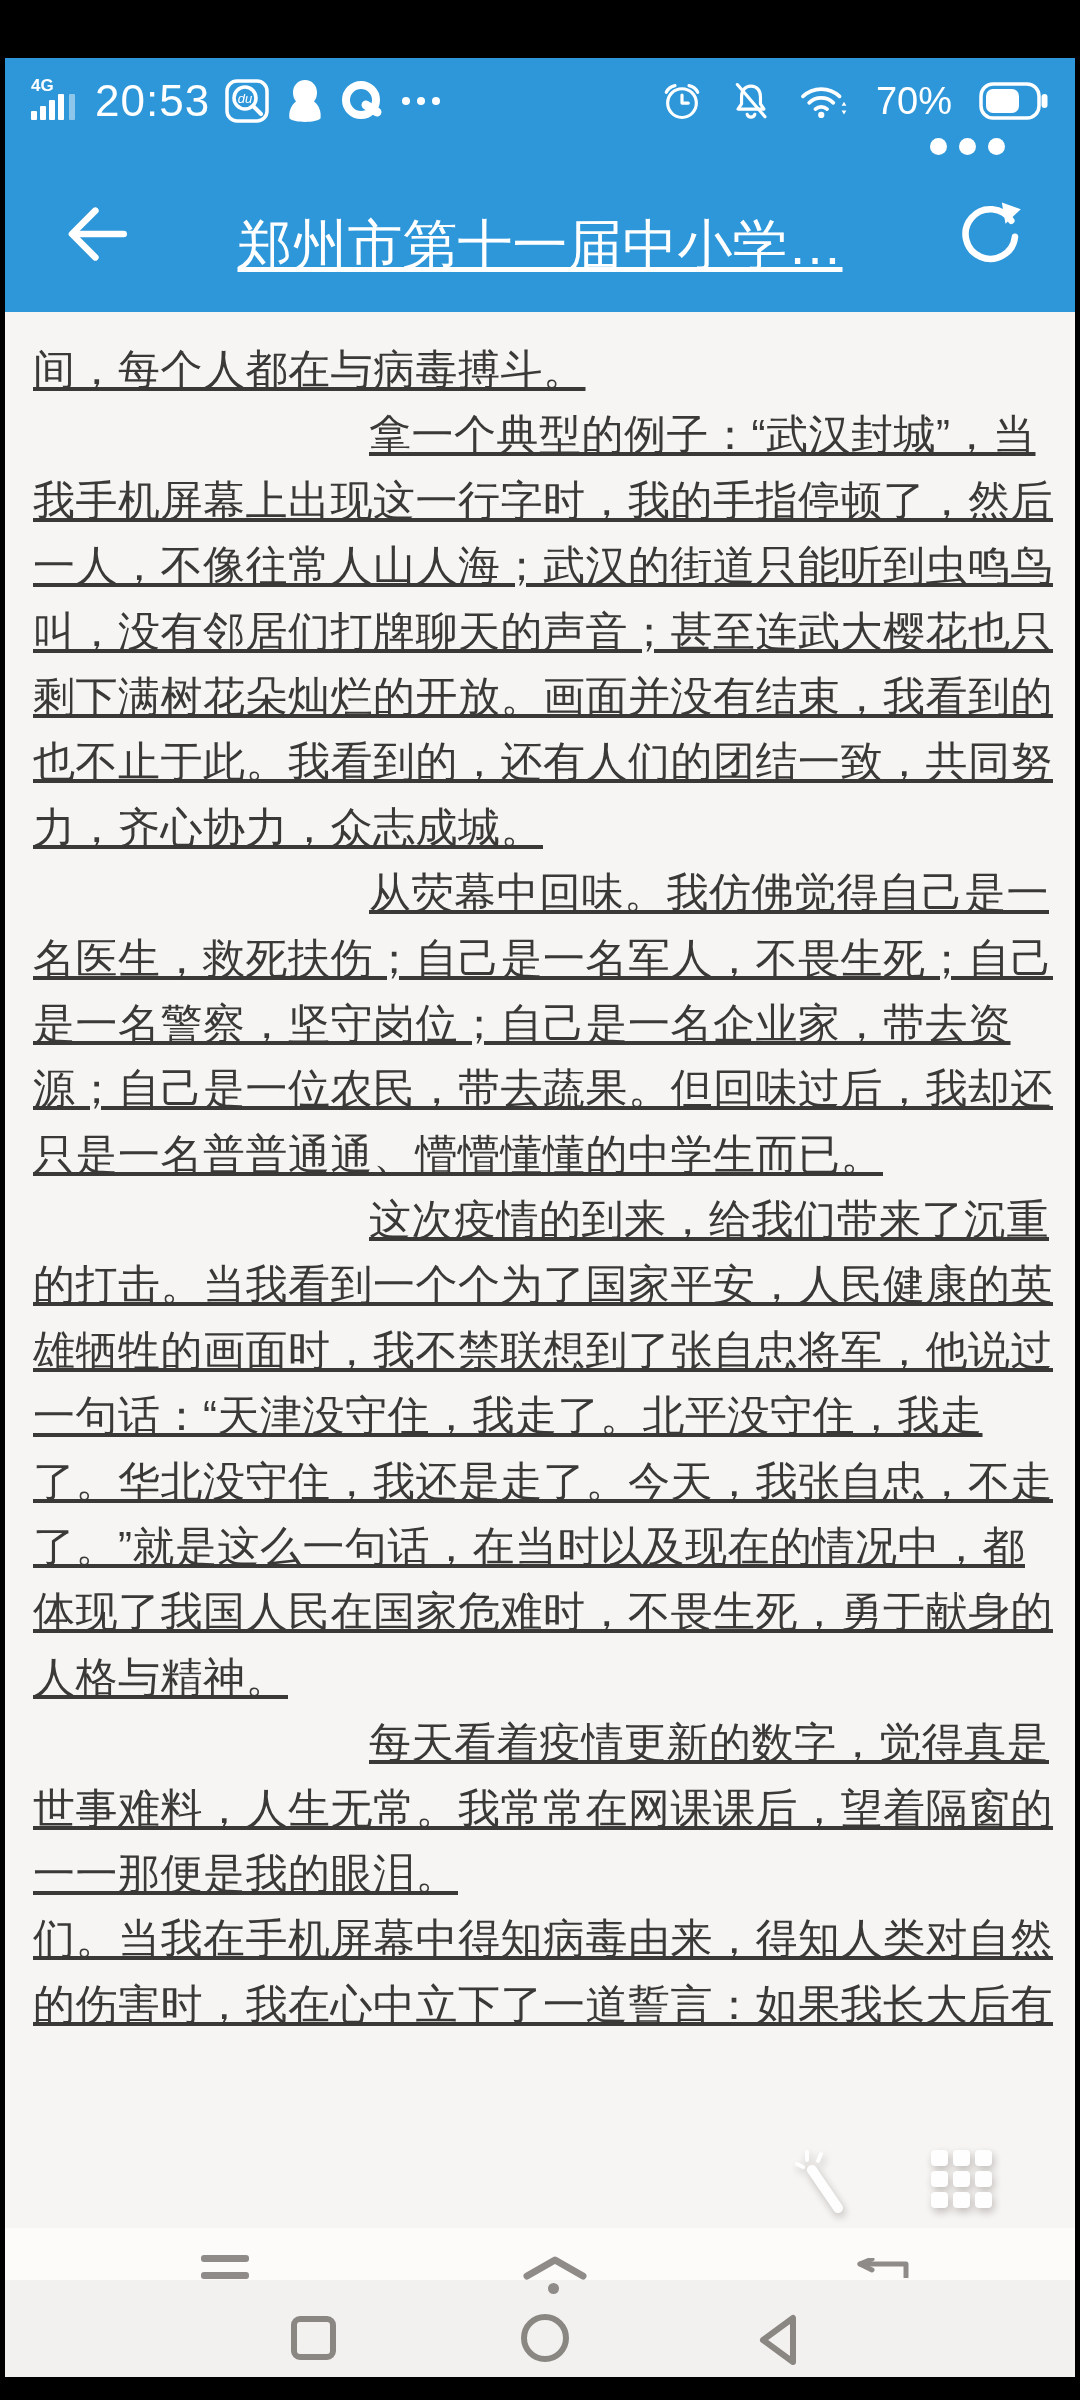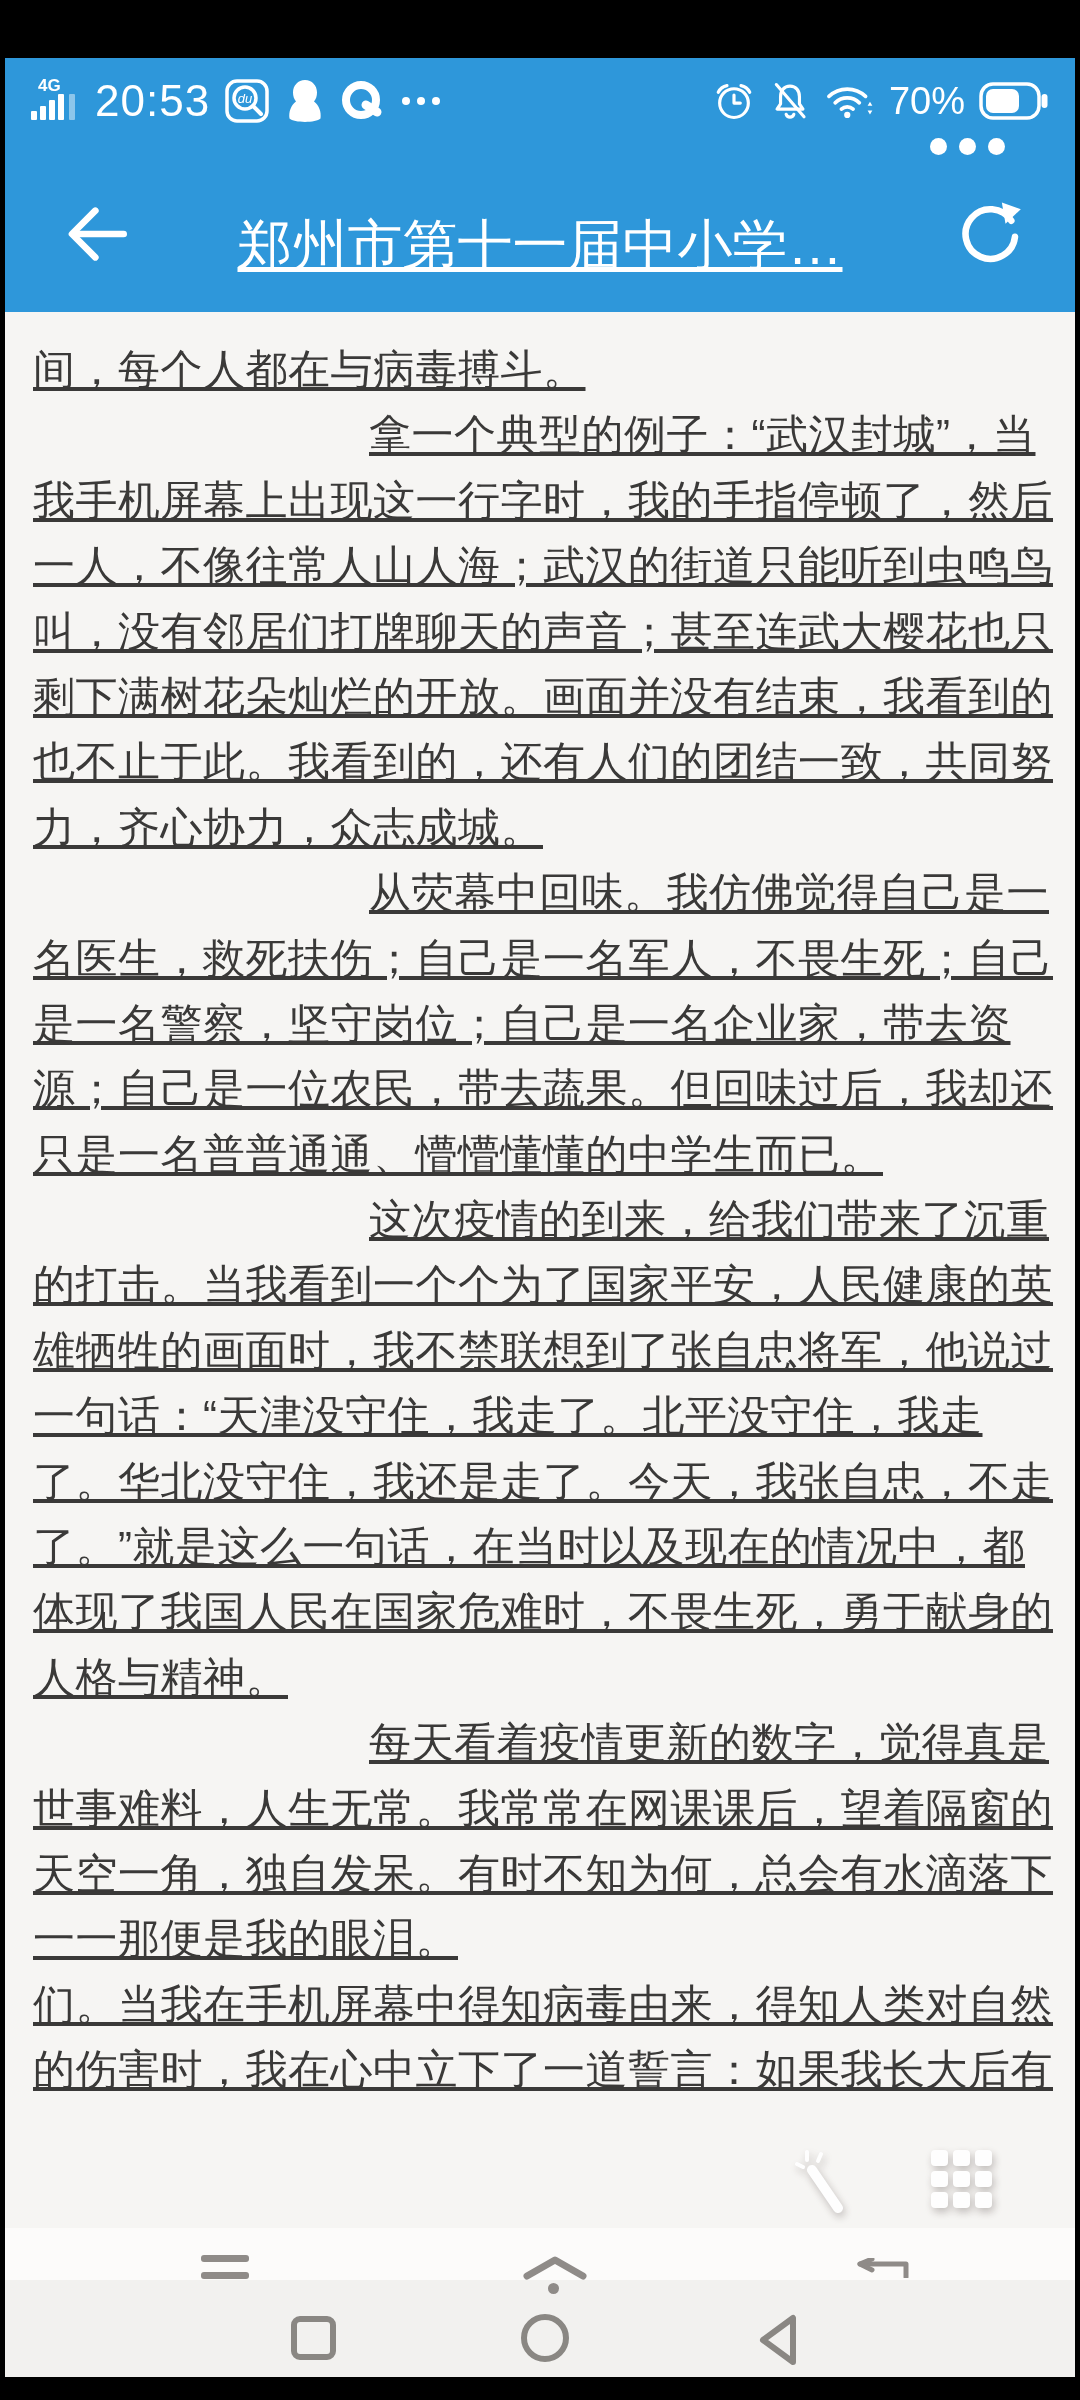--- a/index.html
+++ b/index.html
@@ -5,26 +5,26 @@
   html,body{margin:0;padding:0;background:#000;}
   .stage{position:relative;width:1080px;height:2400px;background:#000;overflow:hidden;
          font-family:"Liberation Sans","DejaVu Sans",sans-serif;}
   .screen{position:absolute;left:5px;right:5px;top:0;bottom:23px;background:#000;overflow:hidden;}
 
   
   .bluezone{position:absolute;left:0;right:0;top:58px;height:254px;background:#2e97da;}
   .statusrow{position:absolute;left:0;right:0;top:18px;height:50px;display:flex;align-items:center;
              color:#fff;padding:0 26px;}
   .s-left{display:flex;align-items:center;gap:14px;}
-  .s-right{display:flex;align-items:center;gap:14px;margin-left:auto;}
+  .s-right{display:flex;align-items:center;gap:27px;margin-left:auto;}
   .time{font-size:44px;letter-spacing:1px;}
   .pct{font-size:38px;}
   .sig{position:relative;width:50px;height:46px;}
   .sig .bar{position:absolute;bottom:4px;width:6px;background:#fff;border-radius:1px;}
-  .sig .g4{position:absolute;top:-2px;left:7px;font-size:17px;font-weight:bold;letter-spacing:0;}
+  .sig .g4{position:absolute;top:-2px;left:0;font-size:17px;font-weight:bold;letter-spacing:0;}
   .appicon{display:inline-flex;align-items:center;justify-content:flex-end;}
   .mdots{display:flex;gap:7px;align-items:center;margin-left:4px;}
   .mdots i{width:8px;height:8px;border-radius:50%;background:#fff;display:block;}
   .appdots{position:absolute;top:80px;left:925px;display:flex;gap:12px;}
   .appdots i{width:17px;height:17px;border-radius:50%;background:#fff;display:block;}
 
   .headrow{position:absolute;left:0;right:0;top:122px;height:132px;display:flex;align-items:center;}
   .title{position:absolute;left:150px;right:150px;top:0;bottom:0;display:flex;align-items:center;
          justify-content:center;color:#fff;font-size:55px;white-space:nowrap;overflow:hidden;text-decoration:underline;}
   .backbtn{position:absolute;left:52px;top:14px;width:80px;height:80px;}
@@ -183,21 +183,20 @@
           <div class="line ind">这次疫情的到来，给我们带来了沉重</div>
           <div class="line">的打击。当我看到一个个为了国家平安，人民健康的英</div>
           <div class="line">雄牺牲的画面时，我不禁联想到了张自忠将军，他说过</div>
           <div class="line">一句话：“天津没守住，我走了。北平没守住，我走</div>
           <div class="line">了。华北没守住，我还是走了。今天，我张自忠，不走</div>
           <div class="line">了。”就是这么一句话，在当时以及现在的情况中，都</div>
           <div class="line">体现了我国人民在国家危难时，不畏生死，勇于献身的</div>
           <div class="line">人格与精神。</div>
           <div class="line ind">每天看着疫情更新的数字，觉得真是</div>
           <div class="line">世事难料，人生无常。我常常在网课课后，望着隔窗的</div>
-          <div class="line">天空一角，独自发呆。有时不知为何，总会有水滴落下</div>
           <div class="line">一一那便是我的眼泪。</div>
           <div class="line">们。当我在手机屏幕中得知病毒由来，得知人类对自然</div>
           <div class="line">的伤害时，我在心中立下了一道誓言：如果我长大后有</div>
         </div>
     </div>
 
     <div class="float-tool wand">
       <svg width="58" height="76" viewBox="0 0 58 76">
         <line x1="17" y1="24" x2="43" y2="62" stroke="#fff" stroke-width="10" stroke-linecap="round"></line>
         <line x1="12" y1="6" x2="12" y2="14" stroke="#fff" stroke-width="4" stroke-linecap="round"></line>

